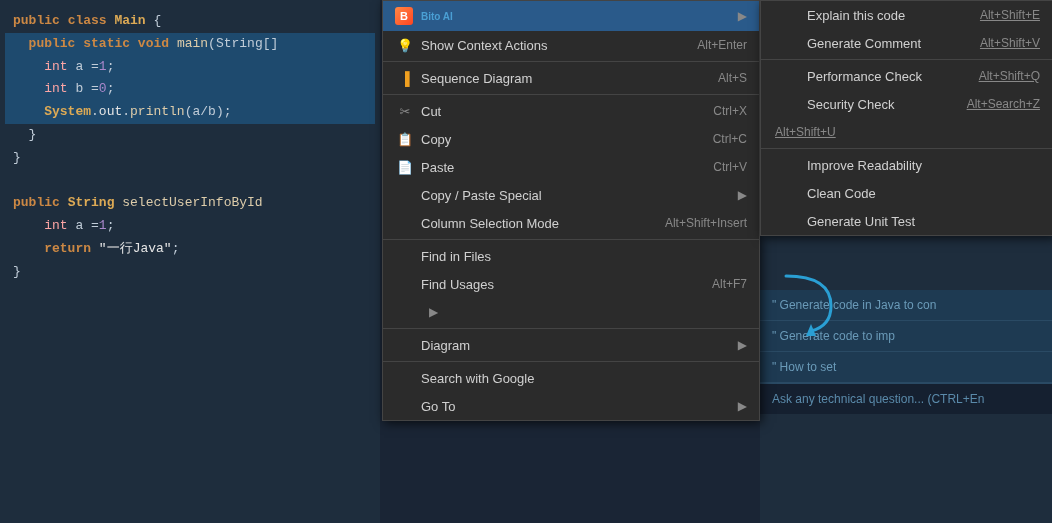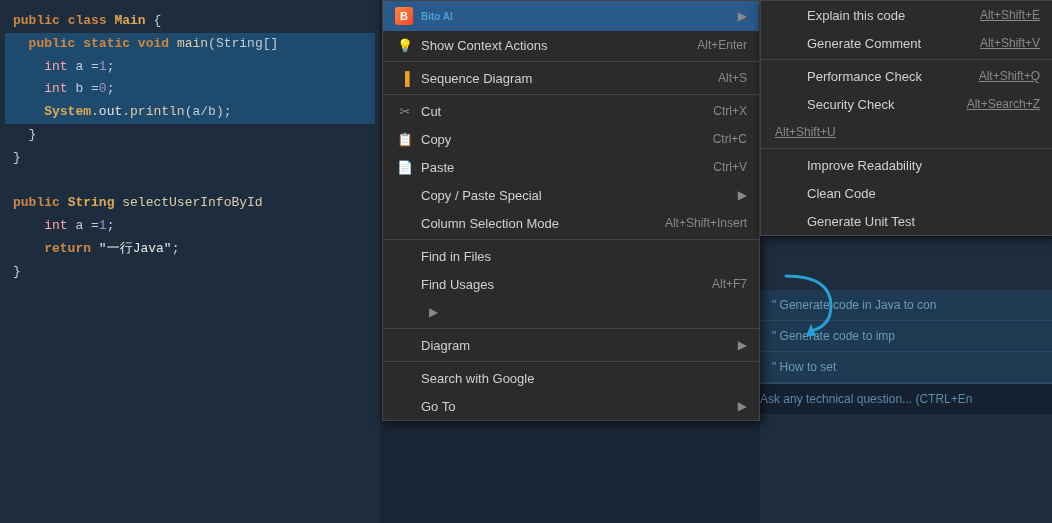--- a/index.html
+++ b/index.html
@@ -194,21 +194,21 @@
       font-size: 12px;
       cursor: pointer;
       white-space: nowrap;
       overflow: hidden;
       text-overflow: ellipsis;
     }
 
     .ask-input {
       background: #152030;
       border-top: 1px solid #2a4a64;
-      padding: 8px 0;
+      padding: 8px 12px;
       color: #5a8aaa;
       font-size: 12px;
     }
 
     
     .blue-arrow {
       position: absolute;
       top: 270px;
       left: 800px;
       z-index: 25;

